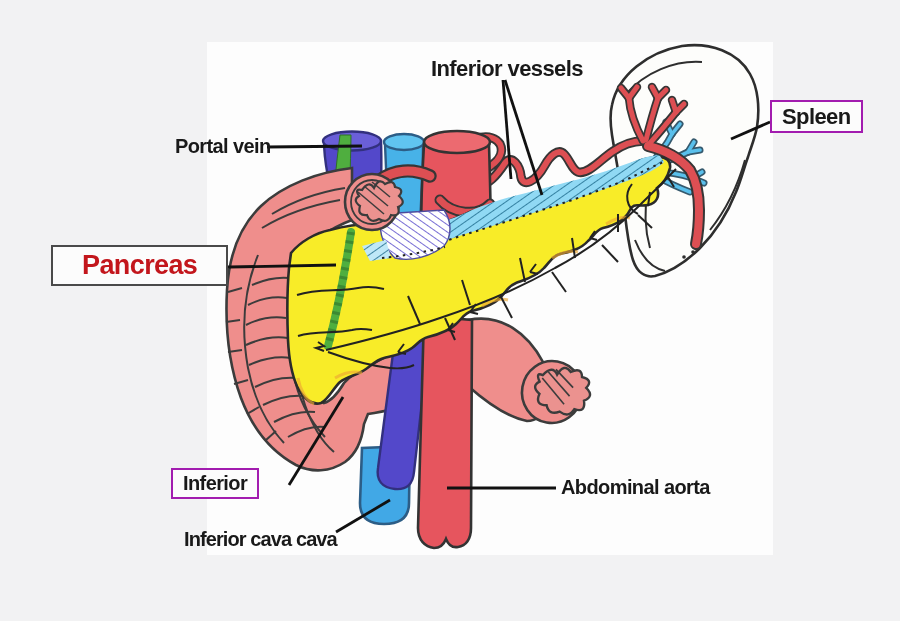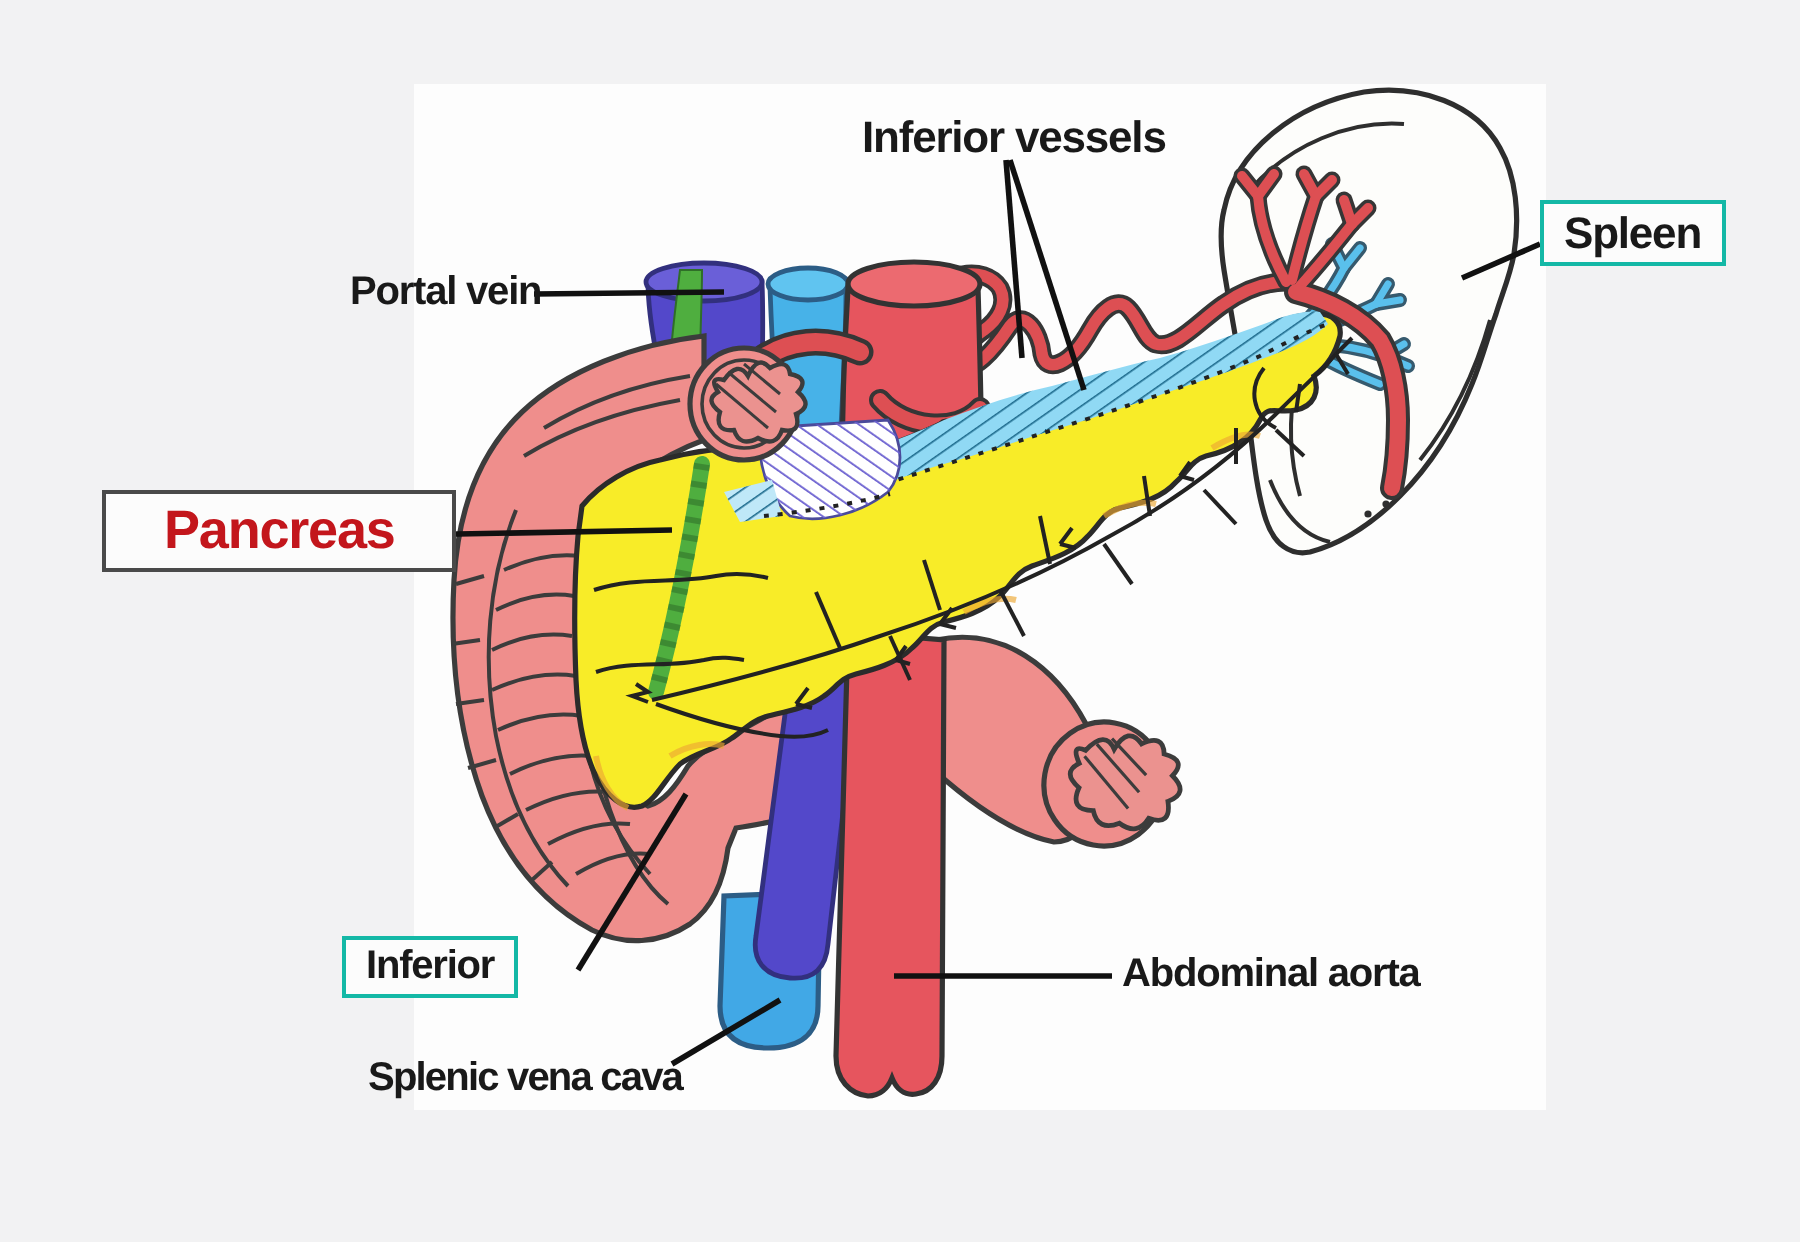--- a/index.html
+++ b/index.html
@@ -8,21 +8,21 @@
     background:var(--background,#f2f2f3);
     font-family:"Liberation Sans", sans-serif;
   }
   #stage{position:absolute;left:0;top:0;width:900px;height:621px;}
   svg{position:absolute;left:0;top:0;}
   .label{
     position:absolute;font-weight:700;color:var(--label_text,#191919);
     letter-spacing:-0.6px;white-space:nowrap;line-height:1.15;
   }
   .boxed{
-    border:2px solid #14b8a6;background:#fcfcfc;padding:2px 10px;
+    border:2px solid #a21caf;background:#fcfcfc;padding:2px 10px;
   }
   .lbl-splenic{left:431px;top:56px;font-size:22px;}
   .lbl-portal{left:175px;top:135px;font-size:20px;}
   .lbl-spleen{left:770px;top:100px;font-size:22px;}
   .lbl-pancreas{left:51px;top:245px;font-size:27px;color:var(--pancreas_label,#c3161c);border-color:#4a4a4a;padding:3px 29px;}
   .lbl-duodenum{left:171px;top:468px;font-size:20px;}
   .lbl-ivc{left:184px;top:528px;font-size:20px;letter-spacing:-0.9px;}
   .lbl-aorta{left:561px;top:476px;font-size:20px;}
   .spleen{fill:var(--spleen_fill,#fdfdfb);stroke:var(--outline,#2e2e2e);stroke-width:2.6;}
   .spleen-line{fill:none;stroke:var(--outline,#2e2e2e);stroke-width:2;}
@@ -299,15 +299,15 @@
   <div class="label boxed lbl-spleen">
     <span>Spleen</span>
   </div>
   <div class="label lbl-portal">Portal vein</div>
   <div class="label boxed lbl-pancreas">
     <span>Pancreas</span>
   </div>
   <div class="label boxed lbl-duodenum">
     <span>Inferior</span>
   </div>
-  <div class="label lbl-ivc">Splenic vena cava</div>
+  <div class="label lbl-ivc">Inferior cava cava</div>
   <div class="label lbl-aorta">Abdominal aorta</div>
 </div>
 
 </body></html>

